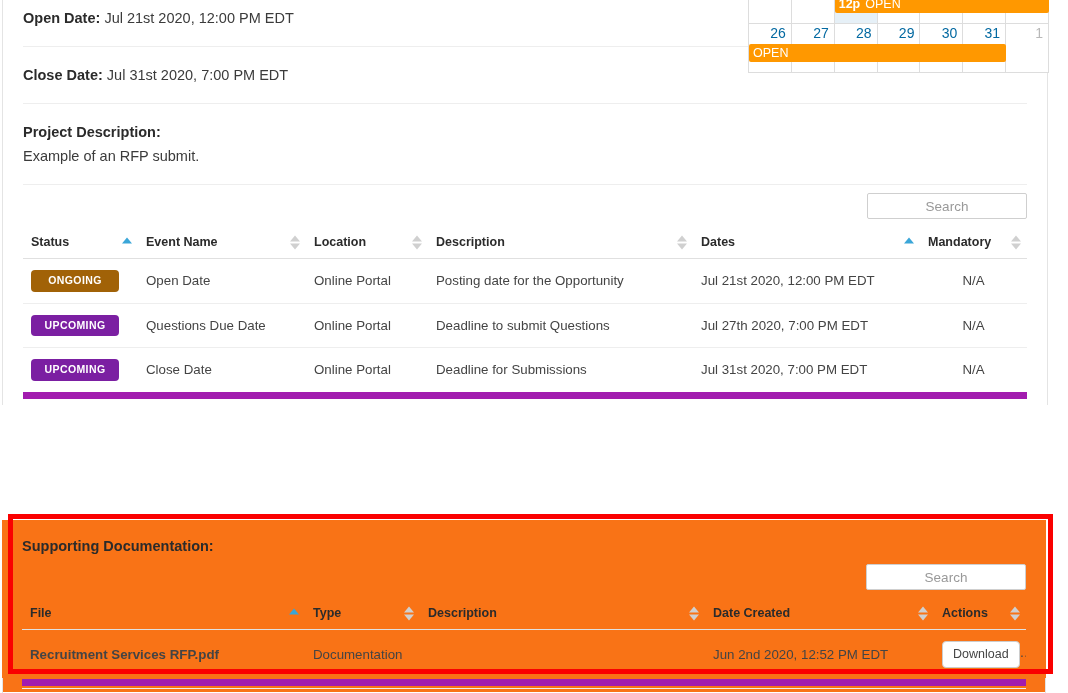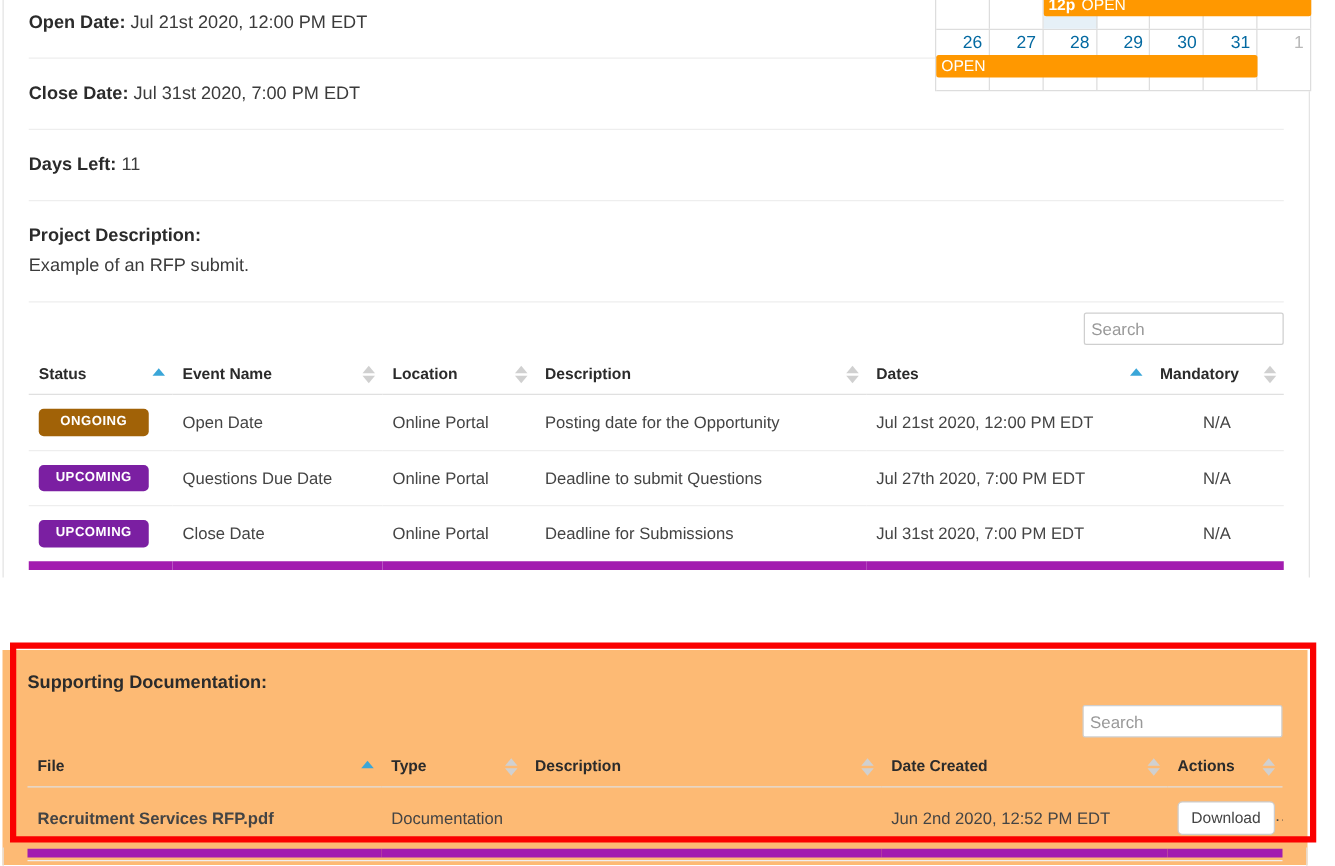--- a/index.html
+++ b/index.html
@@ -64,20 +64,21 @@
     width: 148px;
     height: 16px;
     padding: 4px 5px;
     border: 1px solid #cfcfcf;
     border-radius: 2px;
     font-family: "Liberation Sans", sans-serif;
     font-size: 13.5px;
     color: #555;
     background: #fff;
     outline: none;
+    text-align: center;
   }
   .search-input::placeholder { color: #999; }
 
   table.dt {
     width: 100%;
     border-collapse: collapse;
     table-layout: fixed;
   }
   table.dt thead th {
     text-align: left;
@@ -149,21 +150,21 @@
     cursor: pointer;
     line-height: 1.2;
   }
 
   
   #supporting-section {
     position: absolute;
     left: 2px;
     top: 520px;
     width: 1044px;
-    background: #fdba74;
+    background: #f97316;
   }
   #supporting-section .sec-title {
     margin: 0 20px;
     padding: 18px 0 2px 0;
     font-size: 14.5px;
     font-weight: bold;
     color: #2b2b2b;
   }
   #red-highlight {
     position: absolute;
@@ -255,24 +256,20 @@
     <span class="lbl">Open Date:</span>
     <span class="val">Jul 21st 2020, 12:00 PM EDT</span>
   </div>
 
 
   <div class="info-row">
     <span class="lbl">Close Date:</span>
     <span class="val">Jul 31st 2020, 7:00 PM EDT</span>
   </div>
 
-  <div class="info-row">
-    <span class="lbl">Days Left:</span>
-    <span class="val">11</span>
-  </div>
 
   <div class="info-row stacked">
     <span class="lbl">Project Description:</span>
     <span class="desc-body">Example of an RFP submit.</span>
   </div>
 
 
   <div class="table-block">
     <div class="search-wrap">
       <input class="search-input" type="text" placeholder="Search" style="">

